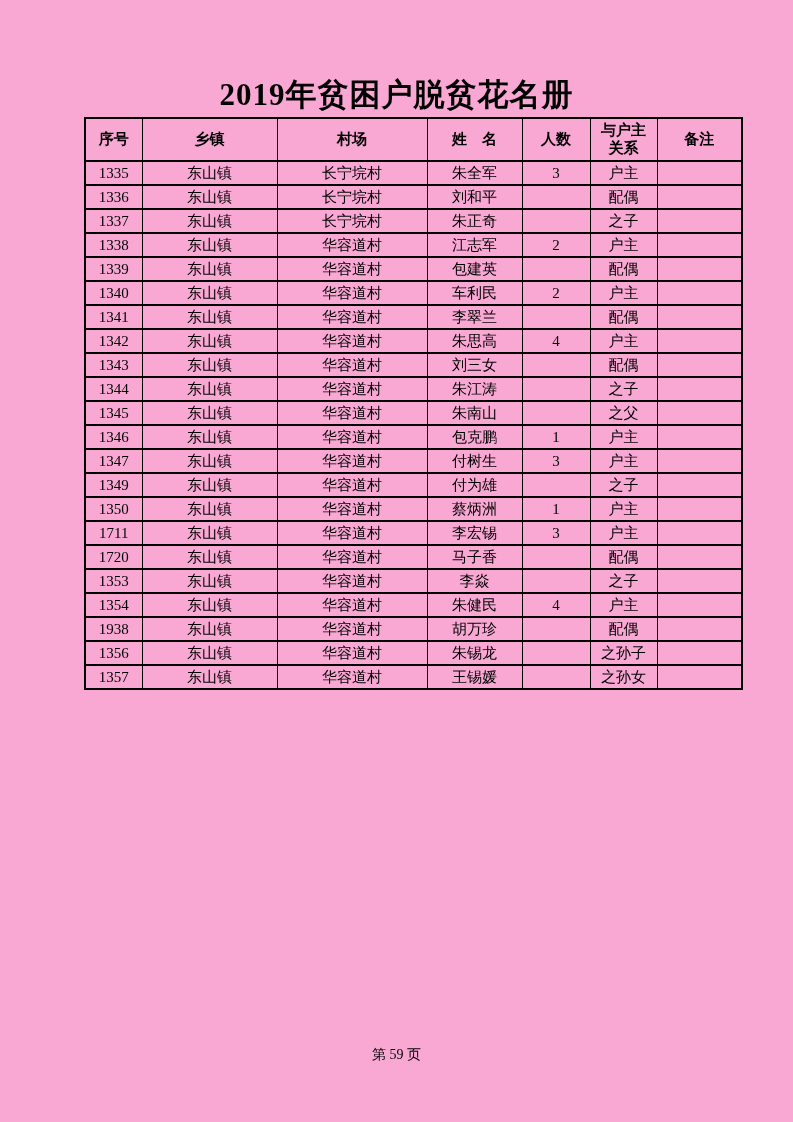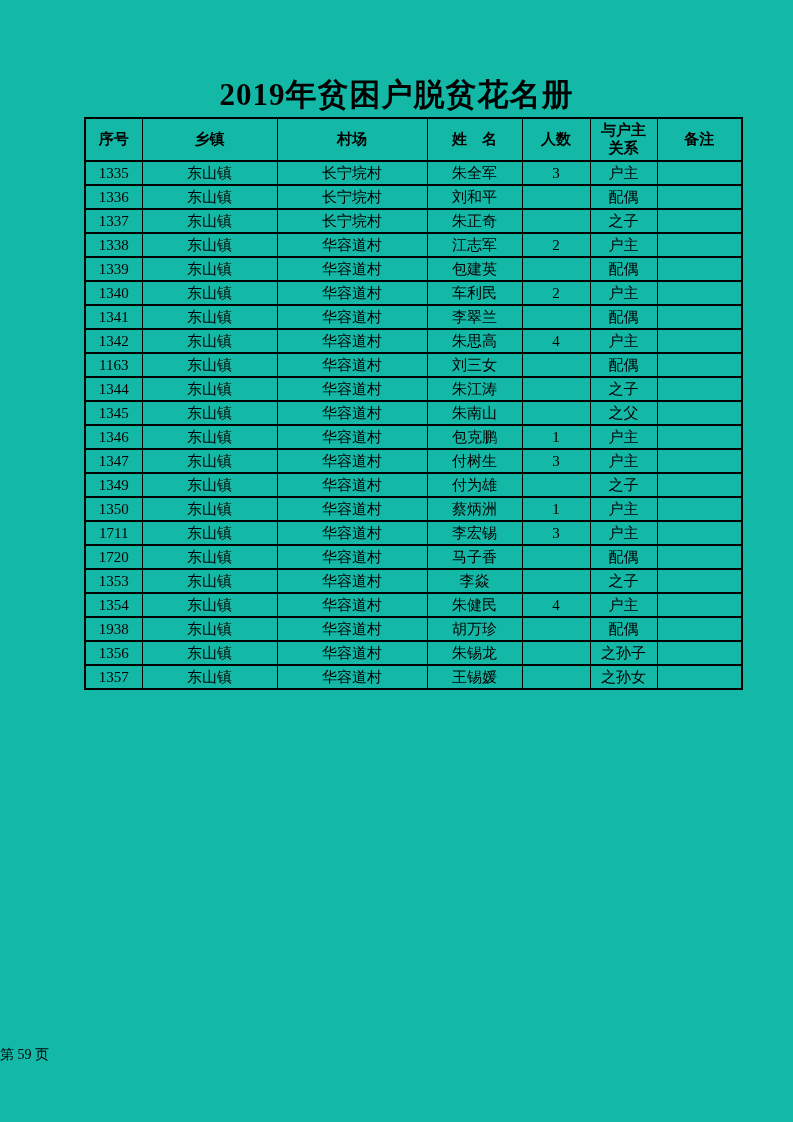--- a/index.html
+++ b/index.html
@@ -2,21 +2,21 @@
 <html><head>
 <meta charset="utf-8">
 <style>
   * { margin: 0; padding: 0; box-sizing: border-box; }
   html, body { background: #888; }
   .page {
     position: relative;
     width: 793px;
     height: 1122px;
     margin: 0 auto;
-    background: #14b8a6;
+    background: #f9a8d4;
     color: #000000;
     font-family: "Liberation Serif", "DejaVu Serif", serif;
     overflow: hidden;
   }
   .doc-title {
     position: absolute;
     top: 74px;
     left: 0;
     width: 100%;
     text-align: center;
@@ -58,20 +58,21 @@
     font-size: 15px;
     white-space: pre-line;
     line-height: 1.15;
   }
   table.roster td { font-weight: normal; }
   .page-footer {
     position: absolute;
     top: 1046px;
     left: 0;
     width: 100%;
+    text-align: center;
     font-size: 14px;
     color: #000000;
   }
 </style>
 </head>
 <body>
 
 <div class="page">
 
   <div class="doc-title">2019年贫困户脱贫花名册</div>
@@ -165,21 +166,21 @@
         <tr>
           <td>1342</td>
           <td>东山镇</td>
           <td>华容道村</td>
           <td>朱思高</td>
           <td>4</td>
           <td>户主</td>
           <td></td>
         </tr>
         <tr>
-          <td>1163</td>
+          <td>1343</td>
           <td>东山镇</td>
           <td>华容道村</td>
           <td>刘三女</td>
           <td></td>
           <td>配偶</td>
           <td></td>
         </tr>
         <tr>
           <td>1344</td>
           <td>东山镇</td>

